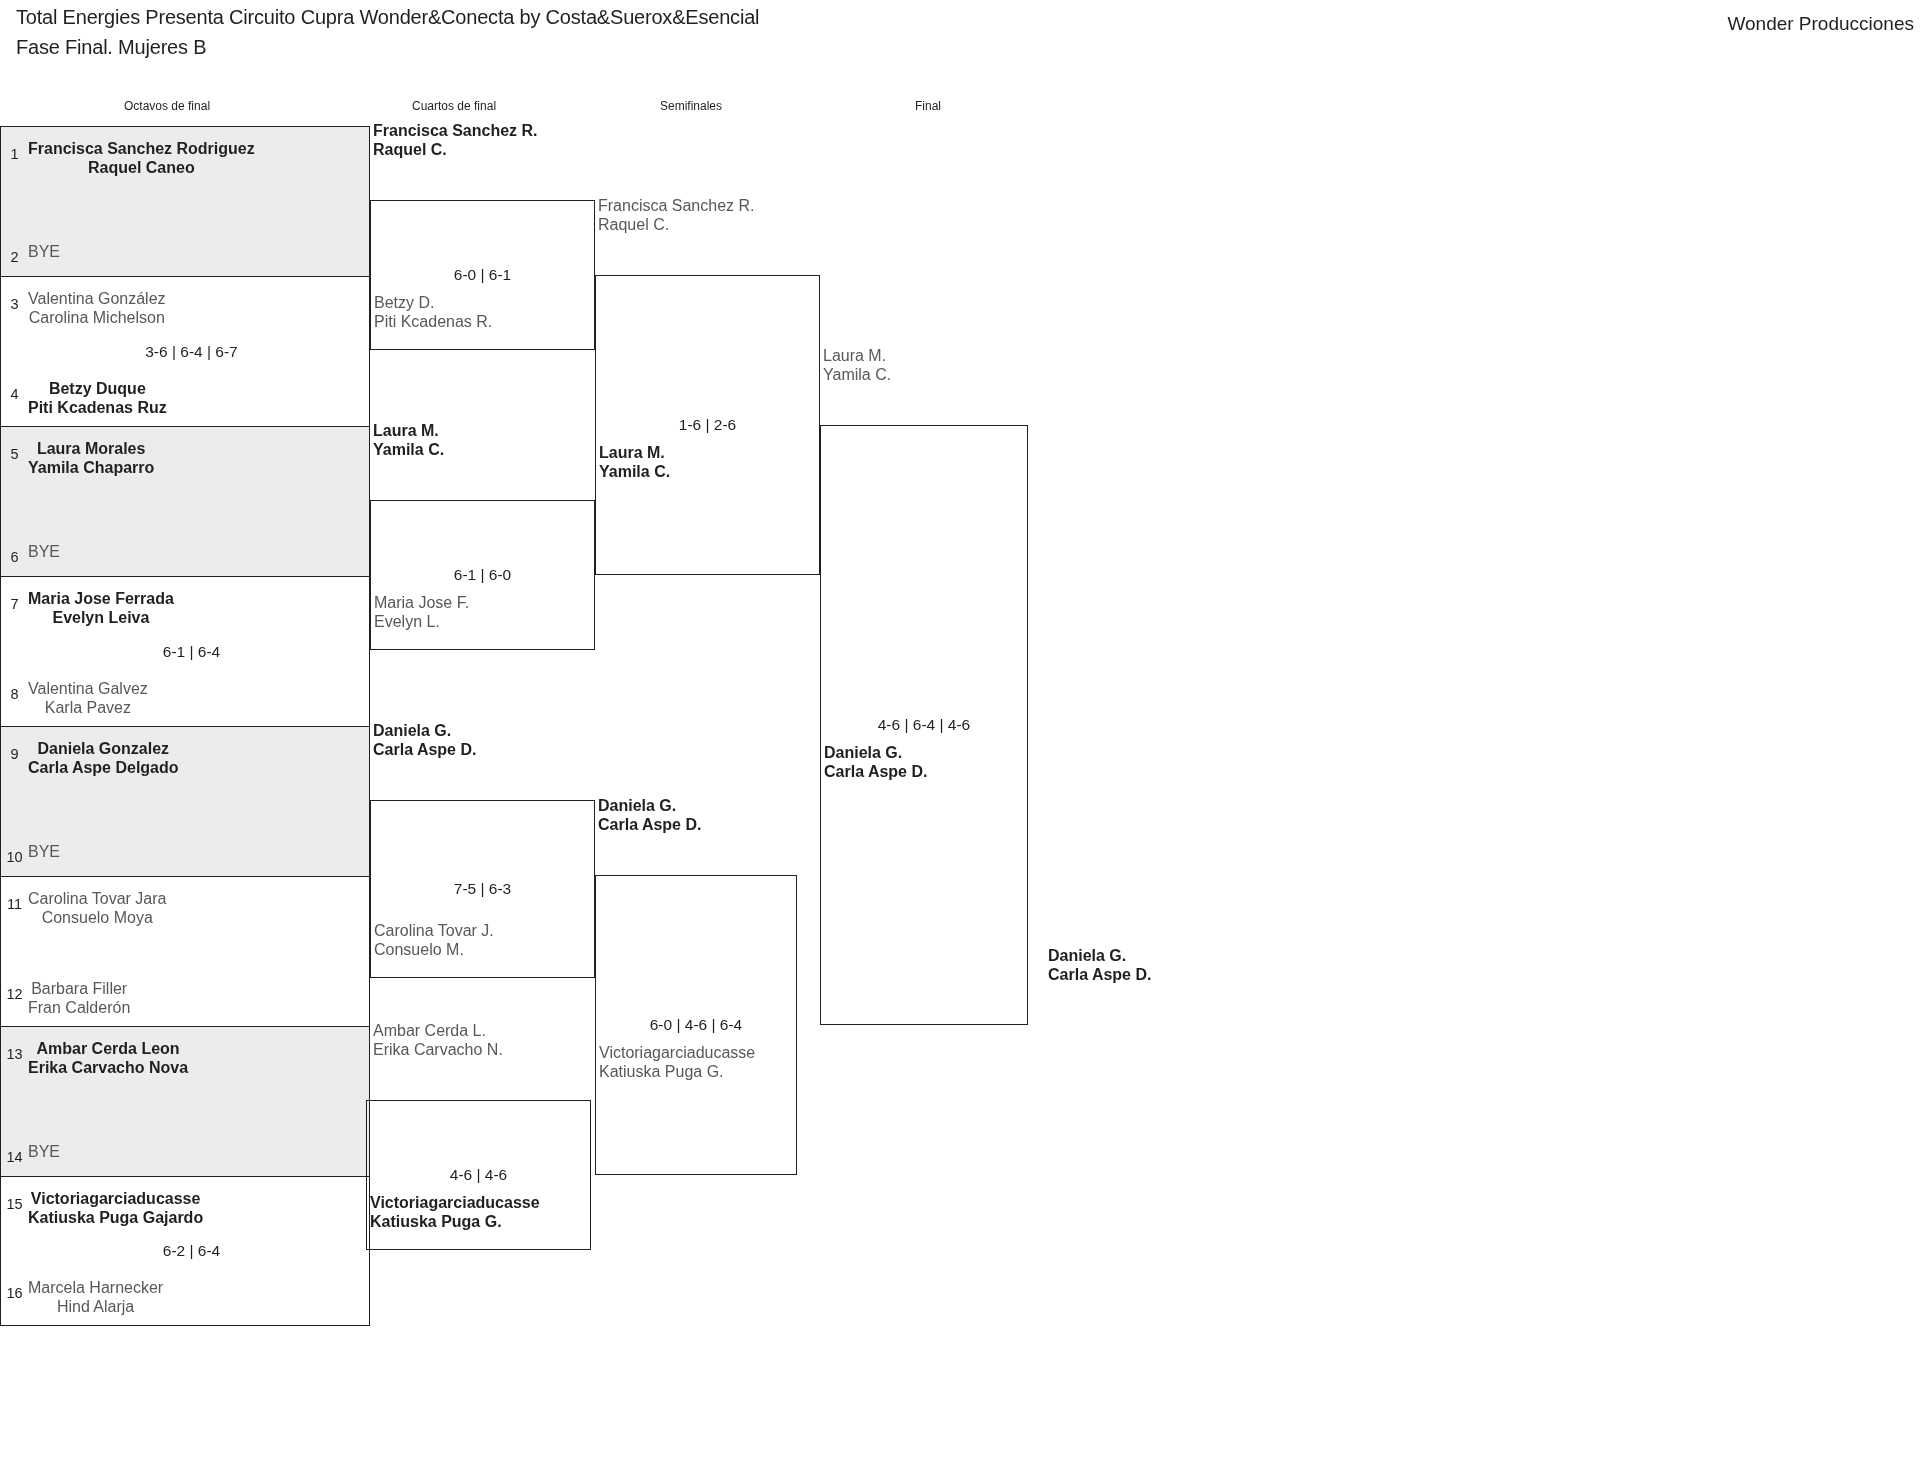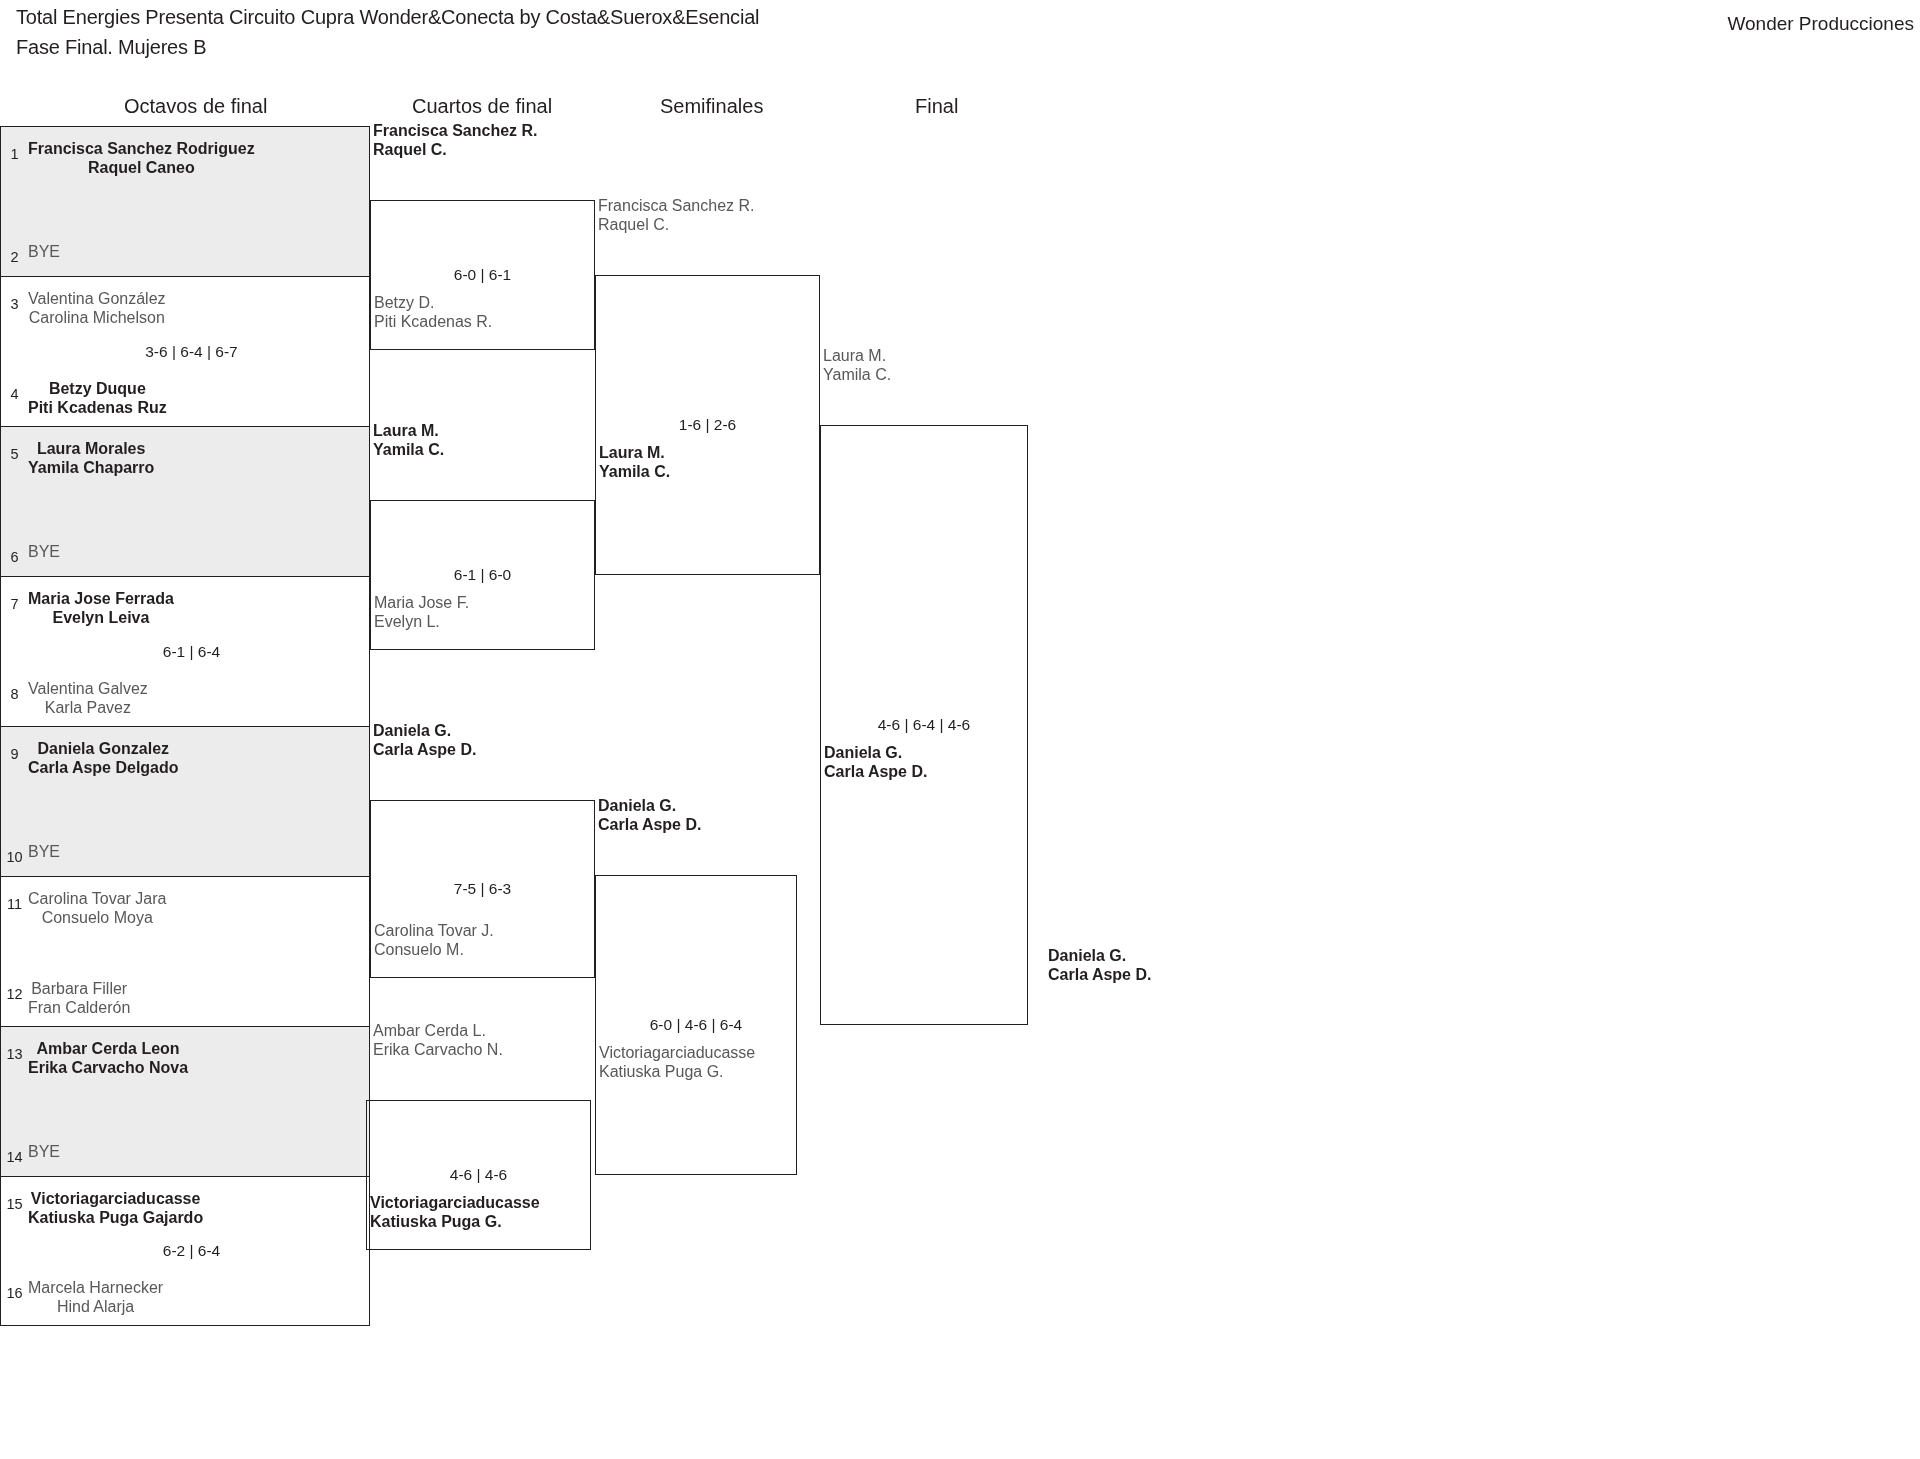--- a/index.html
+++ b/index.html
@@ -37,21 +37,21 @@
     line-height: 24px;
     font-weight: 400;
     color: #231f20;
     text-align: right;
   }
 
   
   .round-head {
     position: absolute;
     top: 95px;
-    font-size: 20px;
+    font-size: 12px;
     line-height: 22px;
     color: #231f20;
     white-space: nowrap;
   }
 
   
   #r16 {
     position: absolute;
     left: 0px; top: 126px;
     width: 370px;

